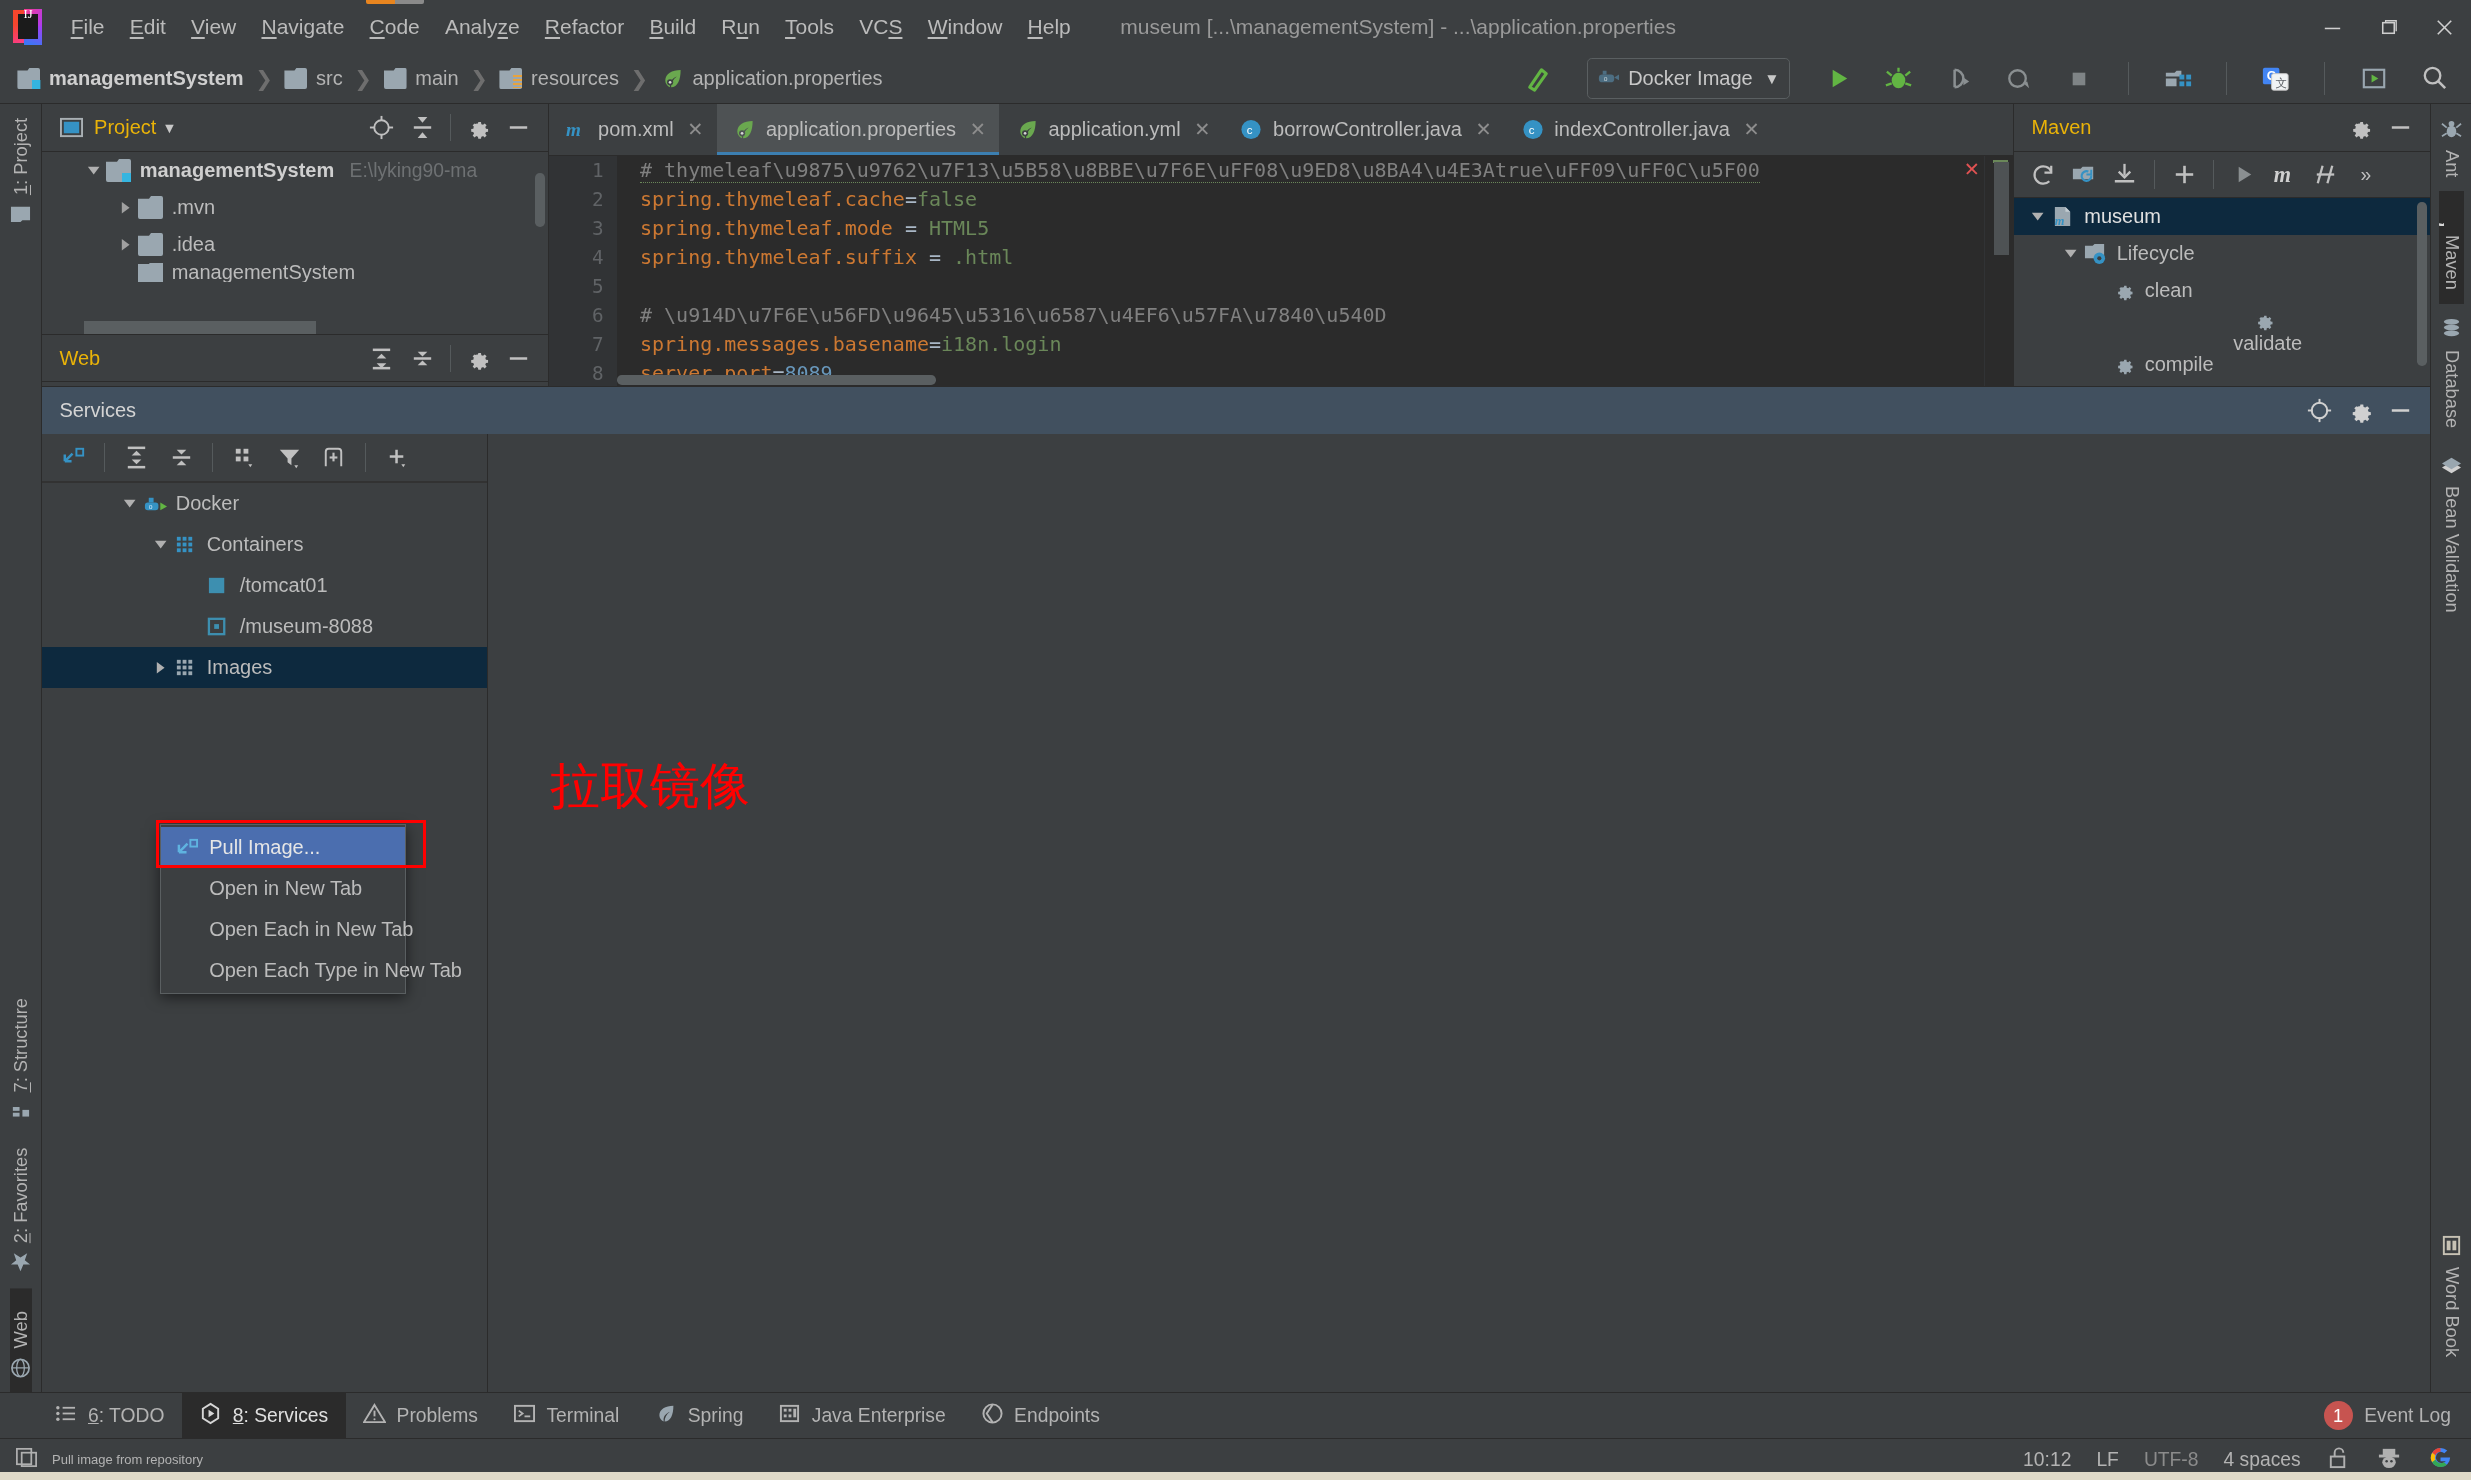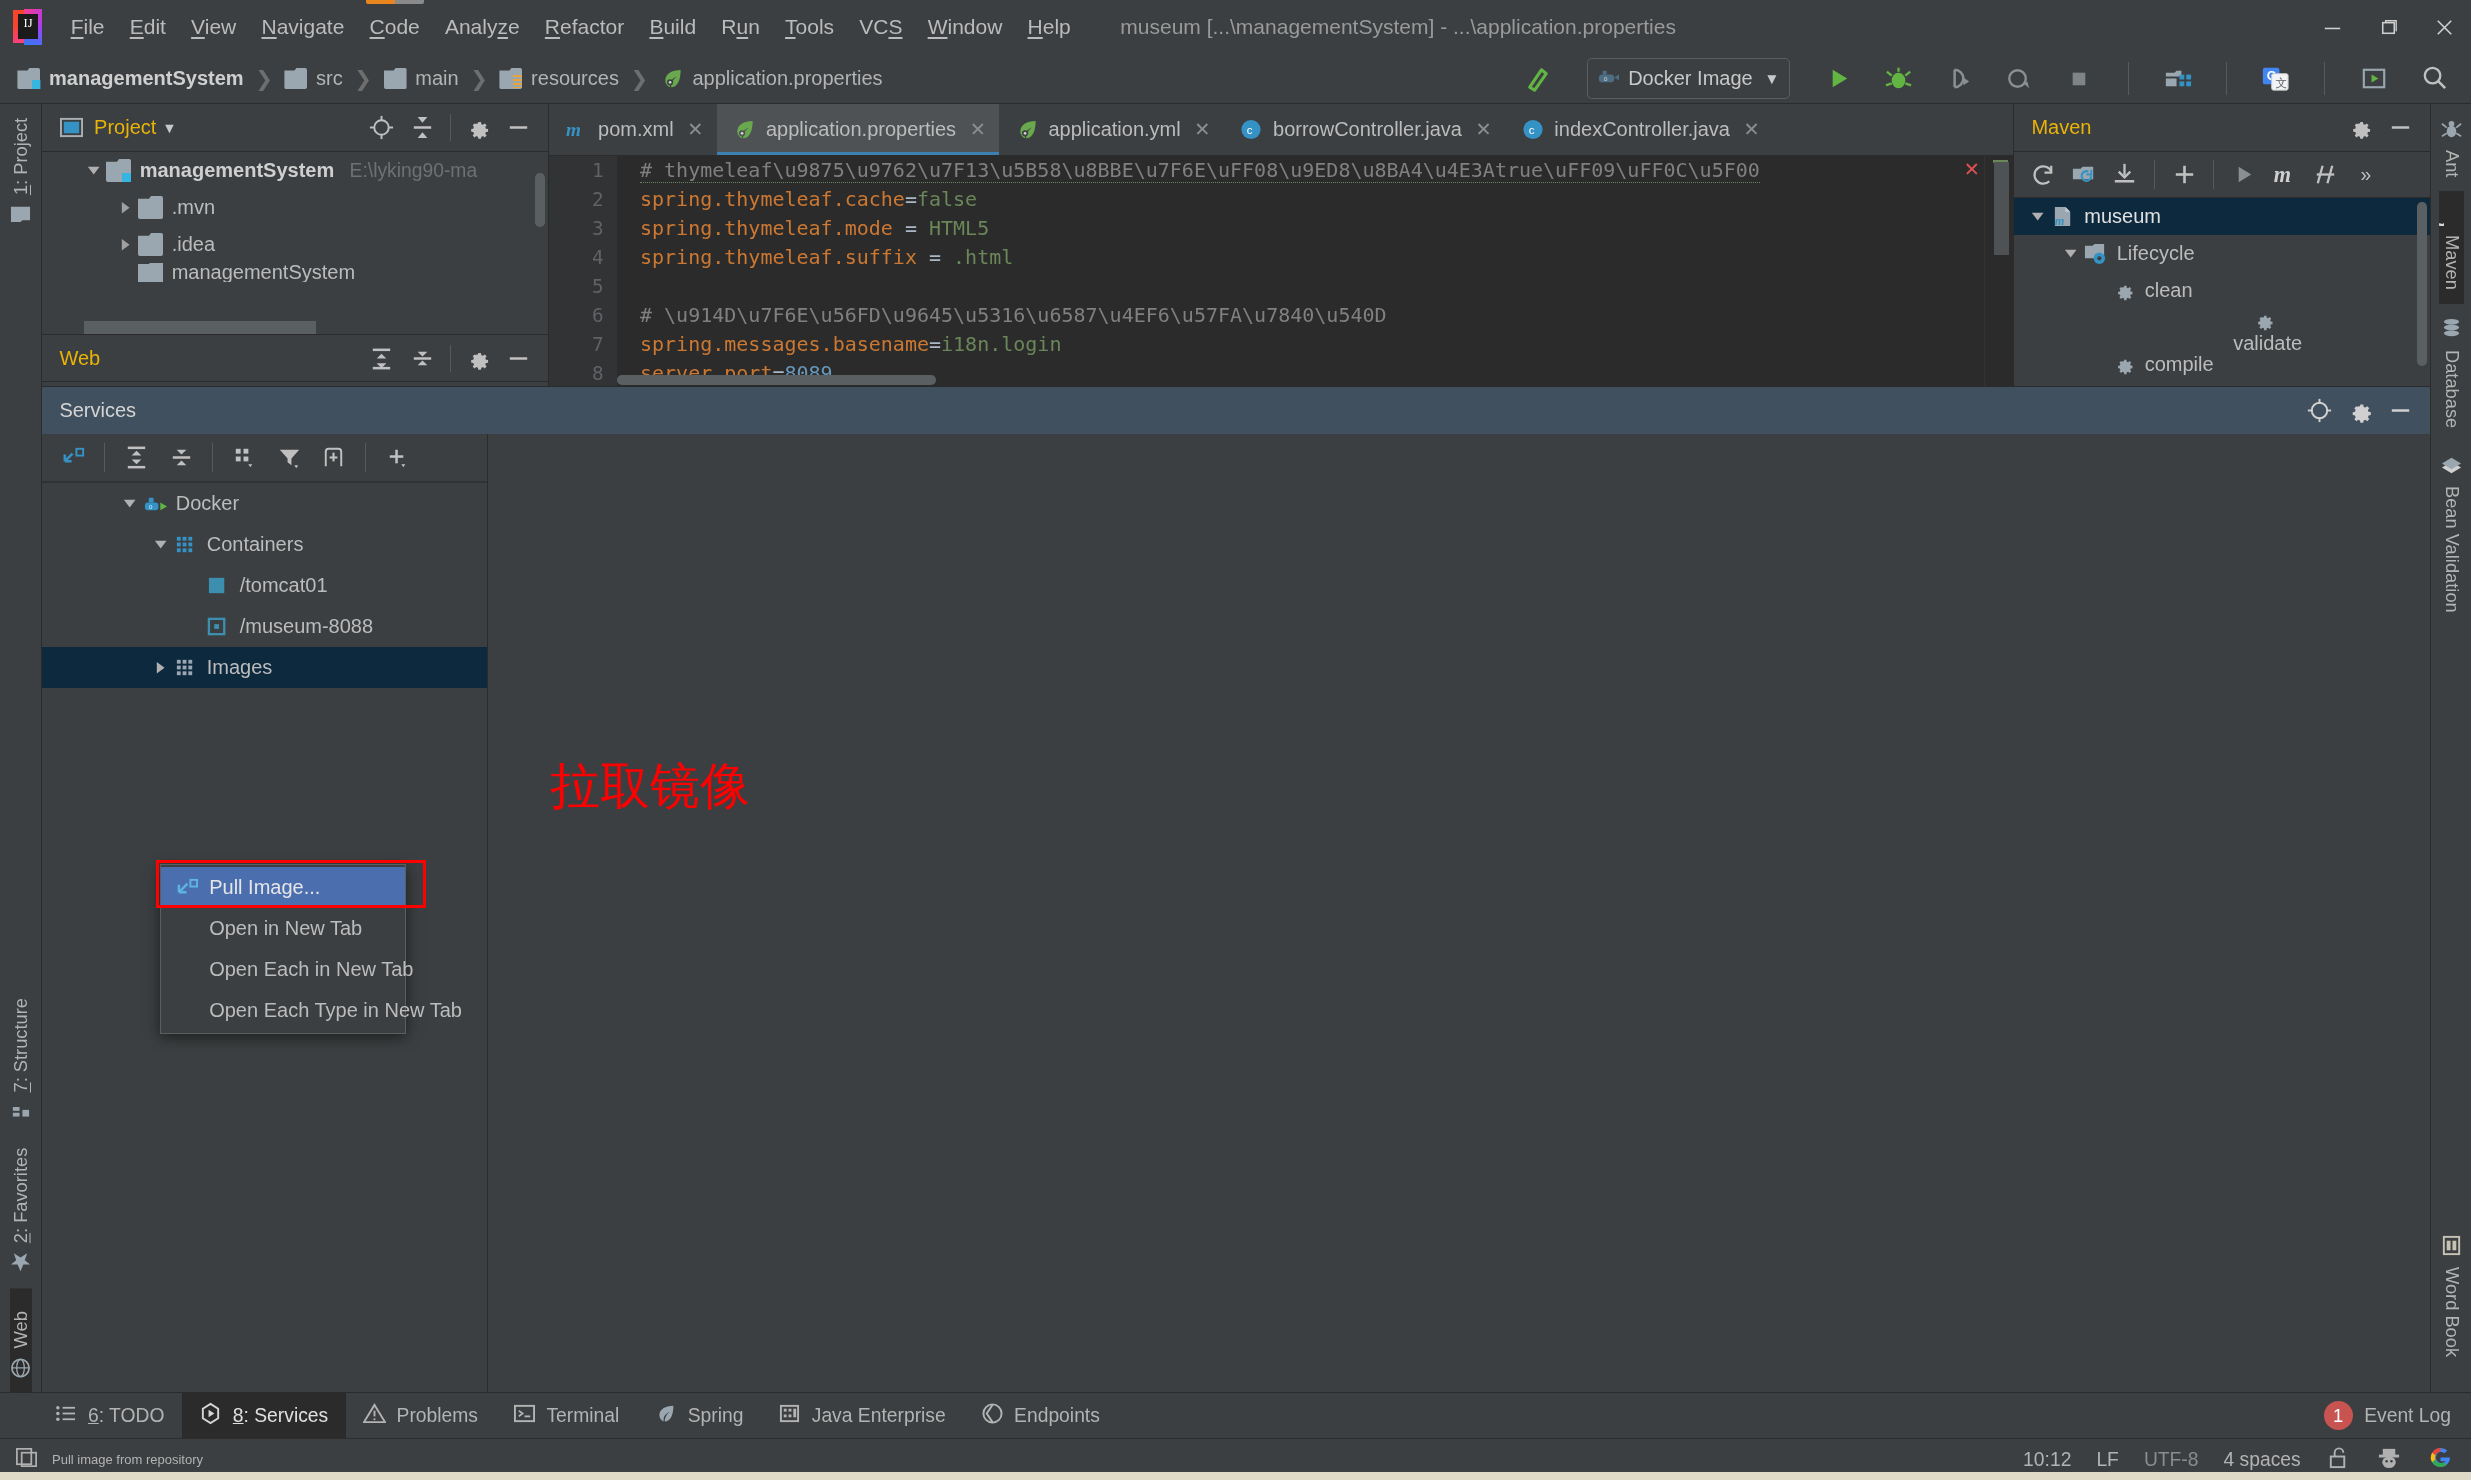--- a/index.html
+++ b/index.html
@@ -19,21 +19,21 @@
   .logo { width:33px; height:37px; position:relative; margin-right:13.5px; flex:none; }
   .logo .lg-a { position:absolute; left:1.9px; top:1.9px; width:12.6px; height:33px;
                 background:linear-gradient(160deg,#f5462d 0%,#f5462d 40%,#fa3c8c 100%); }
   .logo .lg-b { position:absolute; left:12.6px; top:0px; width:18.3px; height:19.3px;
                 background:linear-gradient(120deg,#fa3c8c,#a93bf5); }
   .logo .lg-c { position:absolute; left:12.6px; top:17.4px; width:18.3px; height:19.3px;
                 background:linear-gradient(200deg,#a93bf5,#2f7df5); }
   .logo .lg-in { position:absolute; left:6.8px; top:5.8px; width:19.3px; height:25px;
                 background:#1b1b1b; display:flex; align-items:flex-end; justify-content:center;
                 font-family:"Liberation Serif",serif; font-size:12.6px; color:#fff;
-                padding-bottom:8px; letter-spacing:0px; }
+                padding-bottom:17px; letter-spacing:0px; }
   .menus { display:flex; align-items:center; }
   .menu-item { font-size:21px; color:#bbbbbb; padding:3.9px 12.6px; white-space:nowrap;
                cursor:default; position:relative; }
   .menu-item u { text-decoration:underline; text-underline-offset:2.9px; }
   .menu-item.active-ghost::before {
       content:""; position:absolute; left:50%; transform:translateX(-50%);
       top:-18.3px; width:58px; height:11.6px; border-radius:1.9px;
       background:linear-gradient(90deg,#e8851f 0 50%,#8a8a8a 50% 100%);
   }
   .wtitle { font-size:21px; color:#9a9a9a; margin-left:37px; white-space:nowrap; }
@@ -143,21 +143,21 @@
   .svbody { flex:1; display:flex; min-height:0; }
   .svleft { width:446px; flex:none; border-right:1px solid #2b2b2b; display:flex;
             flex-direction:column; background:#3c3f41; }
   .svtoolbar { height:48px; display:flex; align-items:center; padding-left:11.6px; gap:5.8px;
                border-bottom:1px solid #323232; flex:none; }
   .svright { flex:1; position:relative; background:#3c3f41; }
   .annot { position:absolute; color:#ff0000; font-family:"DejaVu Sans", sans-serif;
            font-size:50px; font-weight:normal; white-space:nowrap; }
 
   
-  .ctxwrap { position:absolute; left:160px; top:864px; z-index:50;border-radius:17px; }
+  .ctxwrap { position:absolute; left:160px; top:824px; z-index:50;border-radius:17px; }
   .ctx { width:246px; background:#3c3f41; border:1px solid #5a5f61;
          box-shadow:0 3.9px 13.5px rgba(0,0,0,.55); padding:1.9px 0; }
   .ctxrow { height:41px; display:flex; align-items:center; font-size:20px; color:#bcbcbc;
             padding-left:13.5px; white-space:nowrap; }
   .ctxrow.hl { background:#4b6eaf; color:#e6e6e6; }
   .ctxrow .cmi { width:25px; height:21px; margin-right:9.7px; flex:none; }
   .redbox { position:absolute; left:-3.9px; top:-3.9px; width:270px; height:48px;
             border:3.9px solid #ff0000; pointer-events:none; }
 
   

